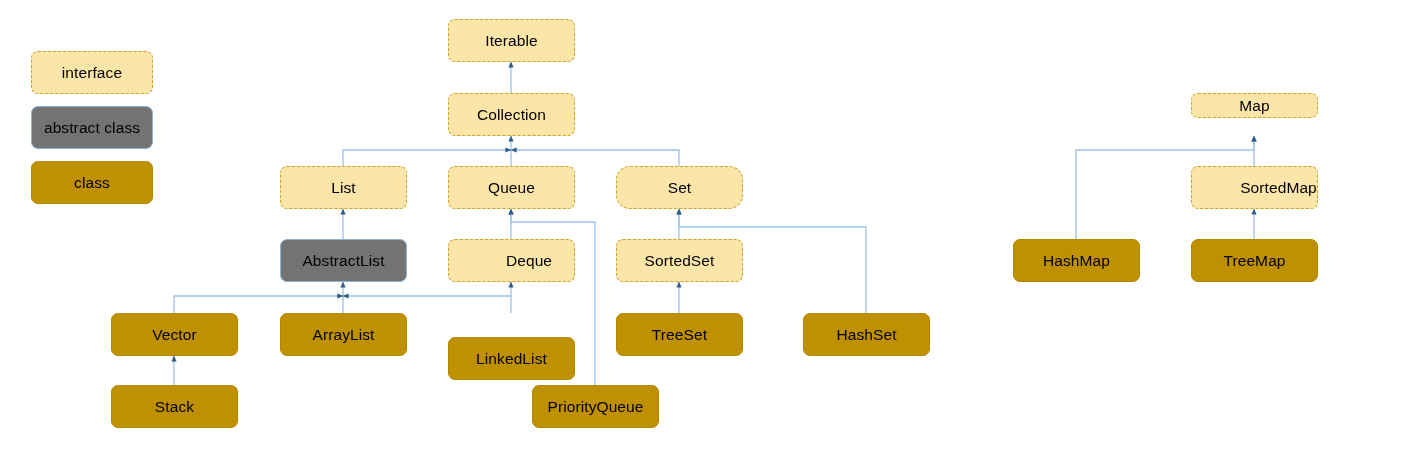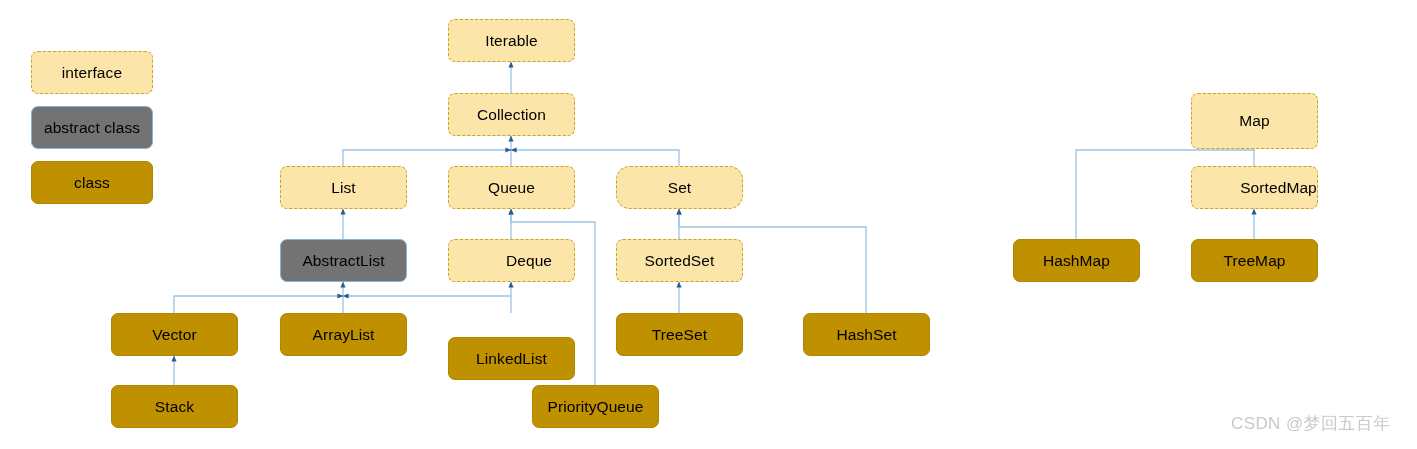--- a/index.html
+++ b/index.html
@@ -133,27 +133,26 @@
       </div>
       <div class="node klass" style="left: 803px; top: 313px; width: 127px; height: 43px;">
         <span>HashSet</span>
       </div>
       <div class="node klass" style="left: 111px; top: 385px; width: 127px; height: 43px;">
         <span>Stack</span>
       </div>
       <div class="node klass" style="left: 532px; top: 385px; width: 127px; height: 43px;">
         <span>PriorityQueue</span>
       </div>
-      <div class="node interface" style="left: 1191px; top: 93px; width: 127px; height: 56px;">
+      <div class="node interface" style="left: 1191px; top: 93px; width: 127px; height: 25px;">
         <span>Map</span>
       </div>
       <div class="node interface" style="left: 1191px; top: 166px; width: 127px; height: 43px; padding-left: 48px;">
         <span>SortedMap</span>
       </div>
       <div class="node klass" style="left: 1013px; top: 239px; width: 127px; height: 43px;">
         <span>HashMap</span>
       </div>
       <div class="node klass" style="left: 1191px; top: 239px; width: 127px; height: 43px;">
         <span>TreeMap</span>
       </div>
     </div>
-  <div id="watermark" style="left: 1231px; top: 412px;">CSDN @梦回五百年</div>
 </div>
 
 </body></html>

